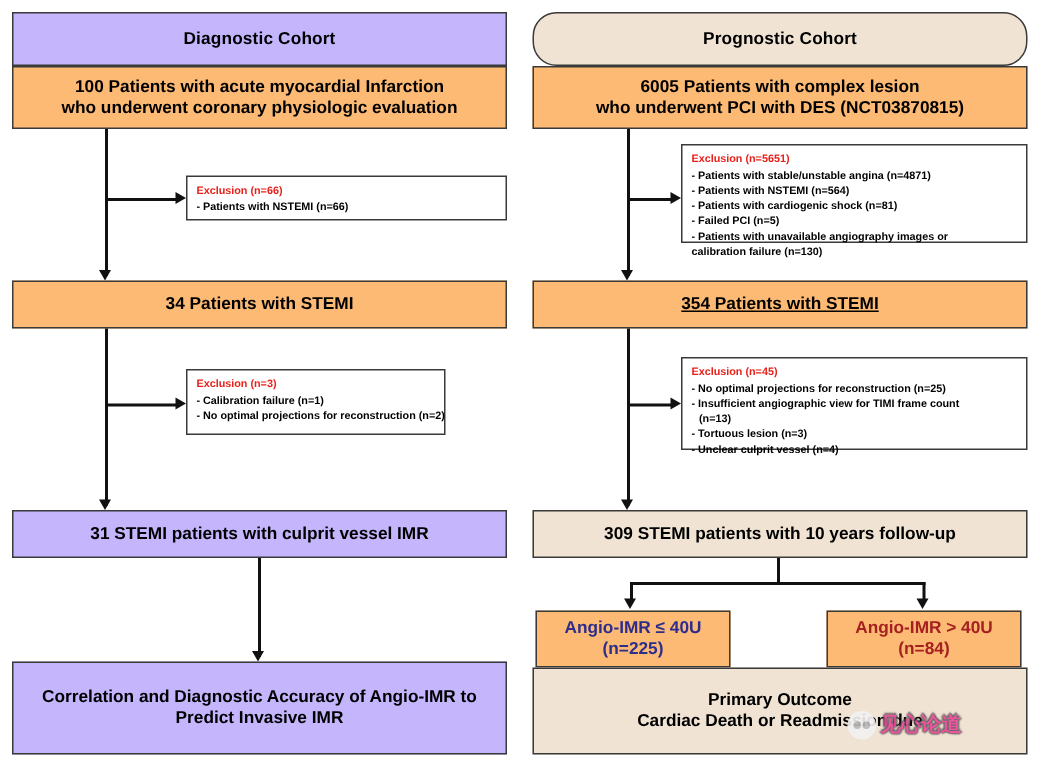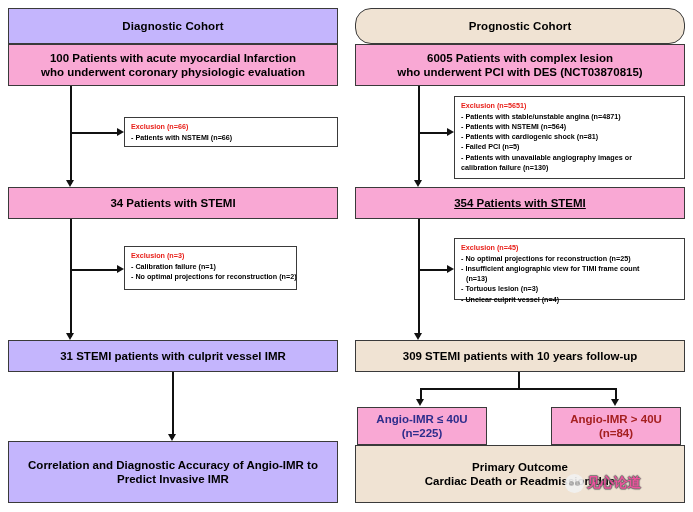--- a/index.html
+++ b/index.html
@@ -23,21 +23,21 @@
   .box {
     position: absolute;
     box-sizing: border-box;
     border: 1.6px solid #3a3a3a;
     display: flex;
     flex-direction: column;
     align-items: center;
     justify-content: center;
     text-align: center;
     color: #000;
-    background: #f9a8d4;
+    background: #fdba74;
     line-height: 1.25;
   }
   .hdr {
     font-size: 11.5px;
     font-weight: bold;
     letter-spacing: .1px;
   }
   .bodybox {
     font-size: 11.5px;
     font-weight: bold;
@@ -197,21 +197,21 @@
   <div class="box bodybox" style="left:355px; top:44px; width:330px; height:42px;">
     <span class="ln">6005 Patients with complex lesion</span>
     <span class="ln">who underwent PCI with DES (NCT03870815)</span>
   </div>
 
   <div class="vline" style="left:418px; top:86px; height:98px;"></div>
   <div class="arrow-d" style="left:414px; top:180px;"></div>
   <div class="hline" style="left:418px; top:132px; width:30px;"></div>
   <div class="arrow-r" style="left:447px; top:128px;"></div>
 
-  <div class="excl" style="left:454px; top:96px; width:231px; height:83px;">
+  <div class="excl" style="left:454px; top:96px; width:231px; height:66px;">
     <span class="etitle">Exclusion (n=5651)</span>
     <span class="eitem">- Patients with stable/unstable angina (n=4871)</span>
     <span class="eitem">- Patients with NSTEMI (n=564)</span>
     <span class="eitem">- Patients with cardiogenic shock (n=81)</span>
     <span class="eitem">- Failed PCI (n=5)</span>
     <span class="ewrap">
       <span class="eitem">- Patients with unavailable angiography images or</span>
       <span class="eitem">calibration failure (n=130)</span>
     </span>
   </div>

